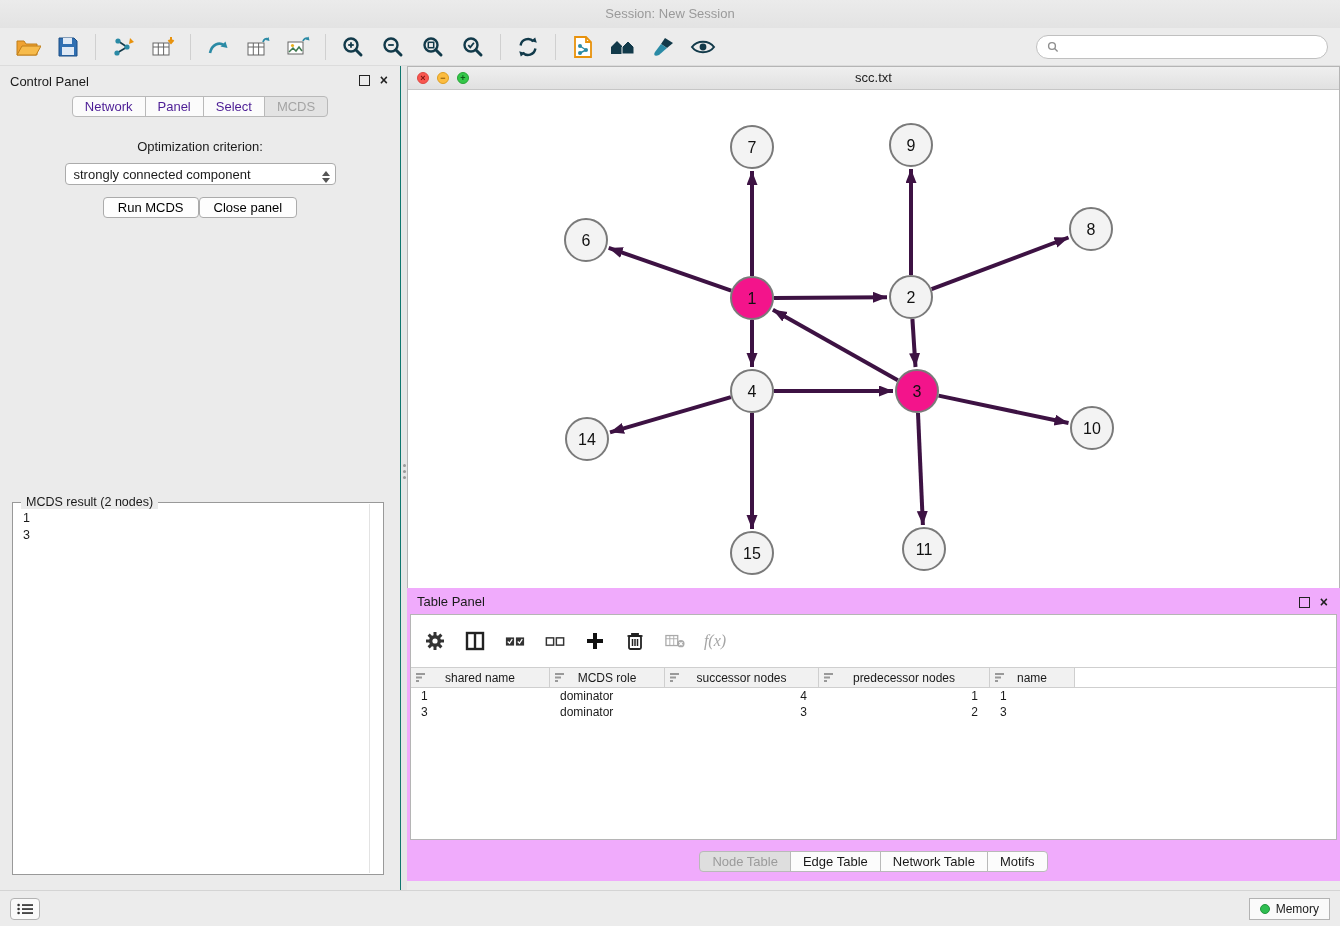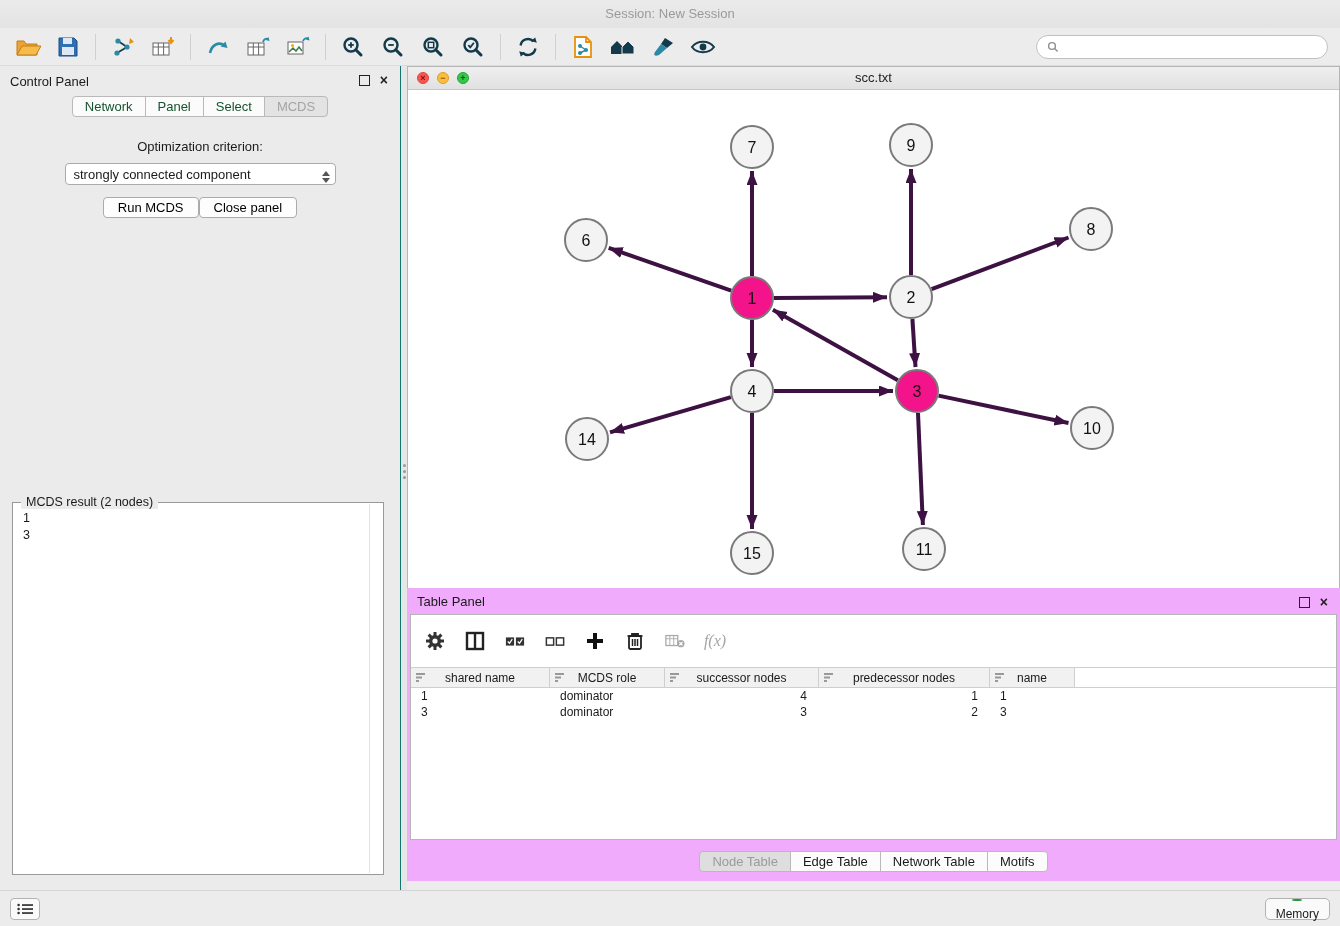--- a/index.html
+++ b/index.html
@@ -16,21 +16,21 @@
   .searchbox input{border:none;outline:none;flex:1;font-size:13px;font-family:inherit;background:transparent;}
 
   
   .control-panel{position:absolute;top:66px;left:0;width:401px;height:824px;background:#ebebeb;border-right:1px solid #0f766e;box-sizing:border-box;}
   .panel-header{position:relative;height:30px;}
   .panel-title{position:absolute;left:10px;top:8px;font-size:13px;}
   .win-btns{position:absolute;right:12px;top:8px;display:flex;gap:10px;align-items:center;}
   .win-max{width:9px;height:9px;border:1.5px solid #222;display:inline-block;}
   .win-close{font-size:14px;font-weight:bold;color:#222;line-height:12px;}
   .cp-tabs{display:flex;justify-content:center;}
-  .cp-tab{font-size:13px;padding:2px 12px;background:#fbfbfb;border:1px solid #b9b9b9;margin-left:-1px;color:#14532d;cursor:default;}
+  .cp-tab{font-size:13px;padding:2px 12px;background:#fbfbfb;border:1px solid #b9b9b9;margin-left:-1px;color:#4c1d95;cursor:default;}
   .cp-tab:first-child{border-radius:4px 0 0 4px;margin-left:0;}
   .cp-tab:last-child{border-radius:0 4px 4px 0;}
   .cp-tab.active{background:#e3e3e3;color:#a4a4a4;}
   .opt-label{text-align:center;margin-top:22px;font-size:13px;}
   .dropdown{position:relative;margin:9px auto 0;width:271px;height:22px;background:#fff;border:1px solid #ababab;border-radius:4px;font-size:13px;line-height:22px;padding-left:8px;box-sizing:border-box;}
   .dd-arrows{position:absolute;right:5px;top:3px;display:flex;flex-direction:column;align-items:center;}
   .dd-arrows .up{width:0;height:0;border:4px solid transparent;border-bottom:5px solid #555;margin-bottom:2px;}
   .dd-arrows .dn{width:0;height:0;border:4px solid transparent;border-top:5px solid #555;}
   .cp-buttons{display:flex;justify-content:center;margin-top:12px;}
   .cp-btn{font-size:13px;padding:2px 14px;background:#fdfdfd;border:1px solid #ababab;border-radius:4px;font-family:inherit;}
@@ -74,21 +74,21 @@
   .tcell.r{text-align:right;padding-right:12px;}
   .tp-tabs{position:absolute;bottom:9px;left:0;right:0;display:flex;justify-content:center;}
   .tp-tab{font-size:13px;padding:2px 12px;background:#fcfcfc;border:1px solid #b9b9b9;margin-left:-1px;cursor:default;}
   .tp-tab:first-child{border-radius:4px 0 0 4px;margin-left:0;}
   .tp-tab:last-child{border-radius:0 4px 4px 0;}
   .tp-tab.active{background:#dedede;color:#9b9b9b;}
 
   
   .statusbar{position:absolute;left:0;right:0;top:890px;height:36px;border-top:1px solid #d4d4d4;background:#ececec;}
   .list-btn{position:absolute;left:10px;top:7px;width:30px;height:22px;background:#fafafa;border:1px solid #b3b3b3;border-radius:4px;display:flex;align-items:center;justify-content:center;box-sizing:border-box;}
-  .memory-btn{position:absolute;right:10px;top:7px;height:22px;padding:0 10px;background:#fafafa;border:1px solid #b3b3b3;border-radius:5px;display:flex;align-items:center;gap:6px;font-size:12px;box-sizing:border-box;flex-direction:column;}
+  .memory-btn{position:absolute;right:10px;top:7px;height:22px;padding:0 10px;background:#fafafa;border:1px solid #b3b3b3;border-radius:0;display:flex;align-items:center;gap:6px;font-size:12px;box-sizing:border-box;}
   .mem-dot{width:10px;height:10px;border-radius:50%;border:1px solid #23963f;box-sizing:border-box;}
 </style>
 </head>
 <body>
 
 <div class="app">
 
   <div class="titlebar">
     <span>Session: New Session</span>
   </div>

